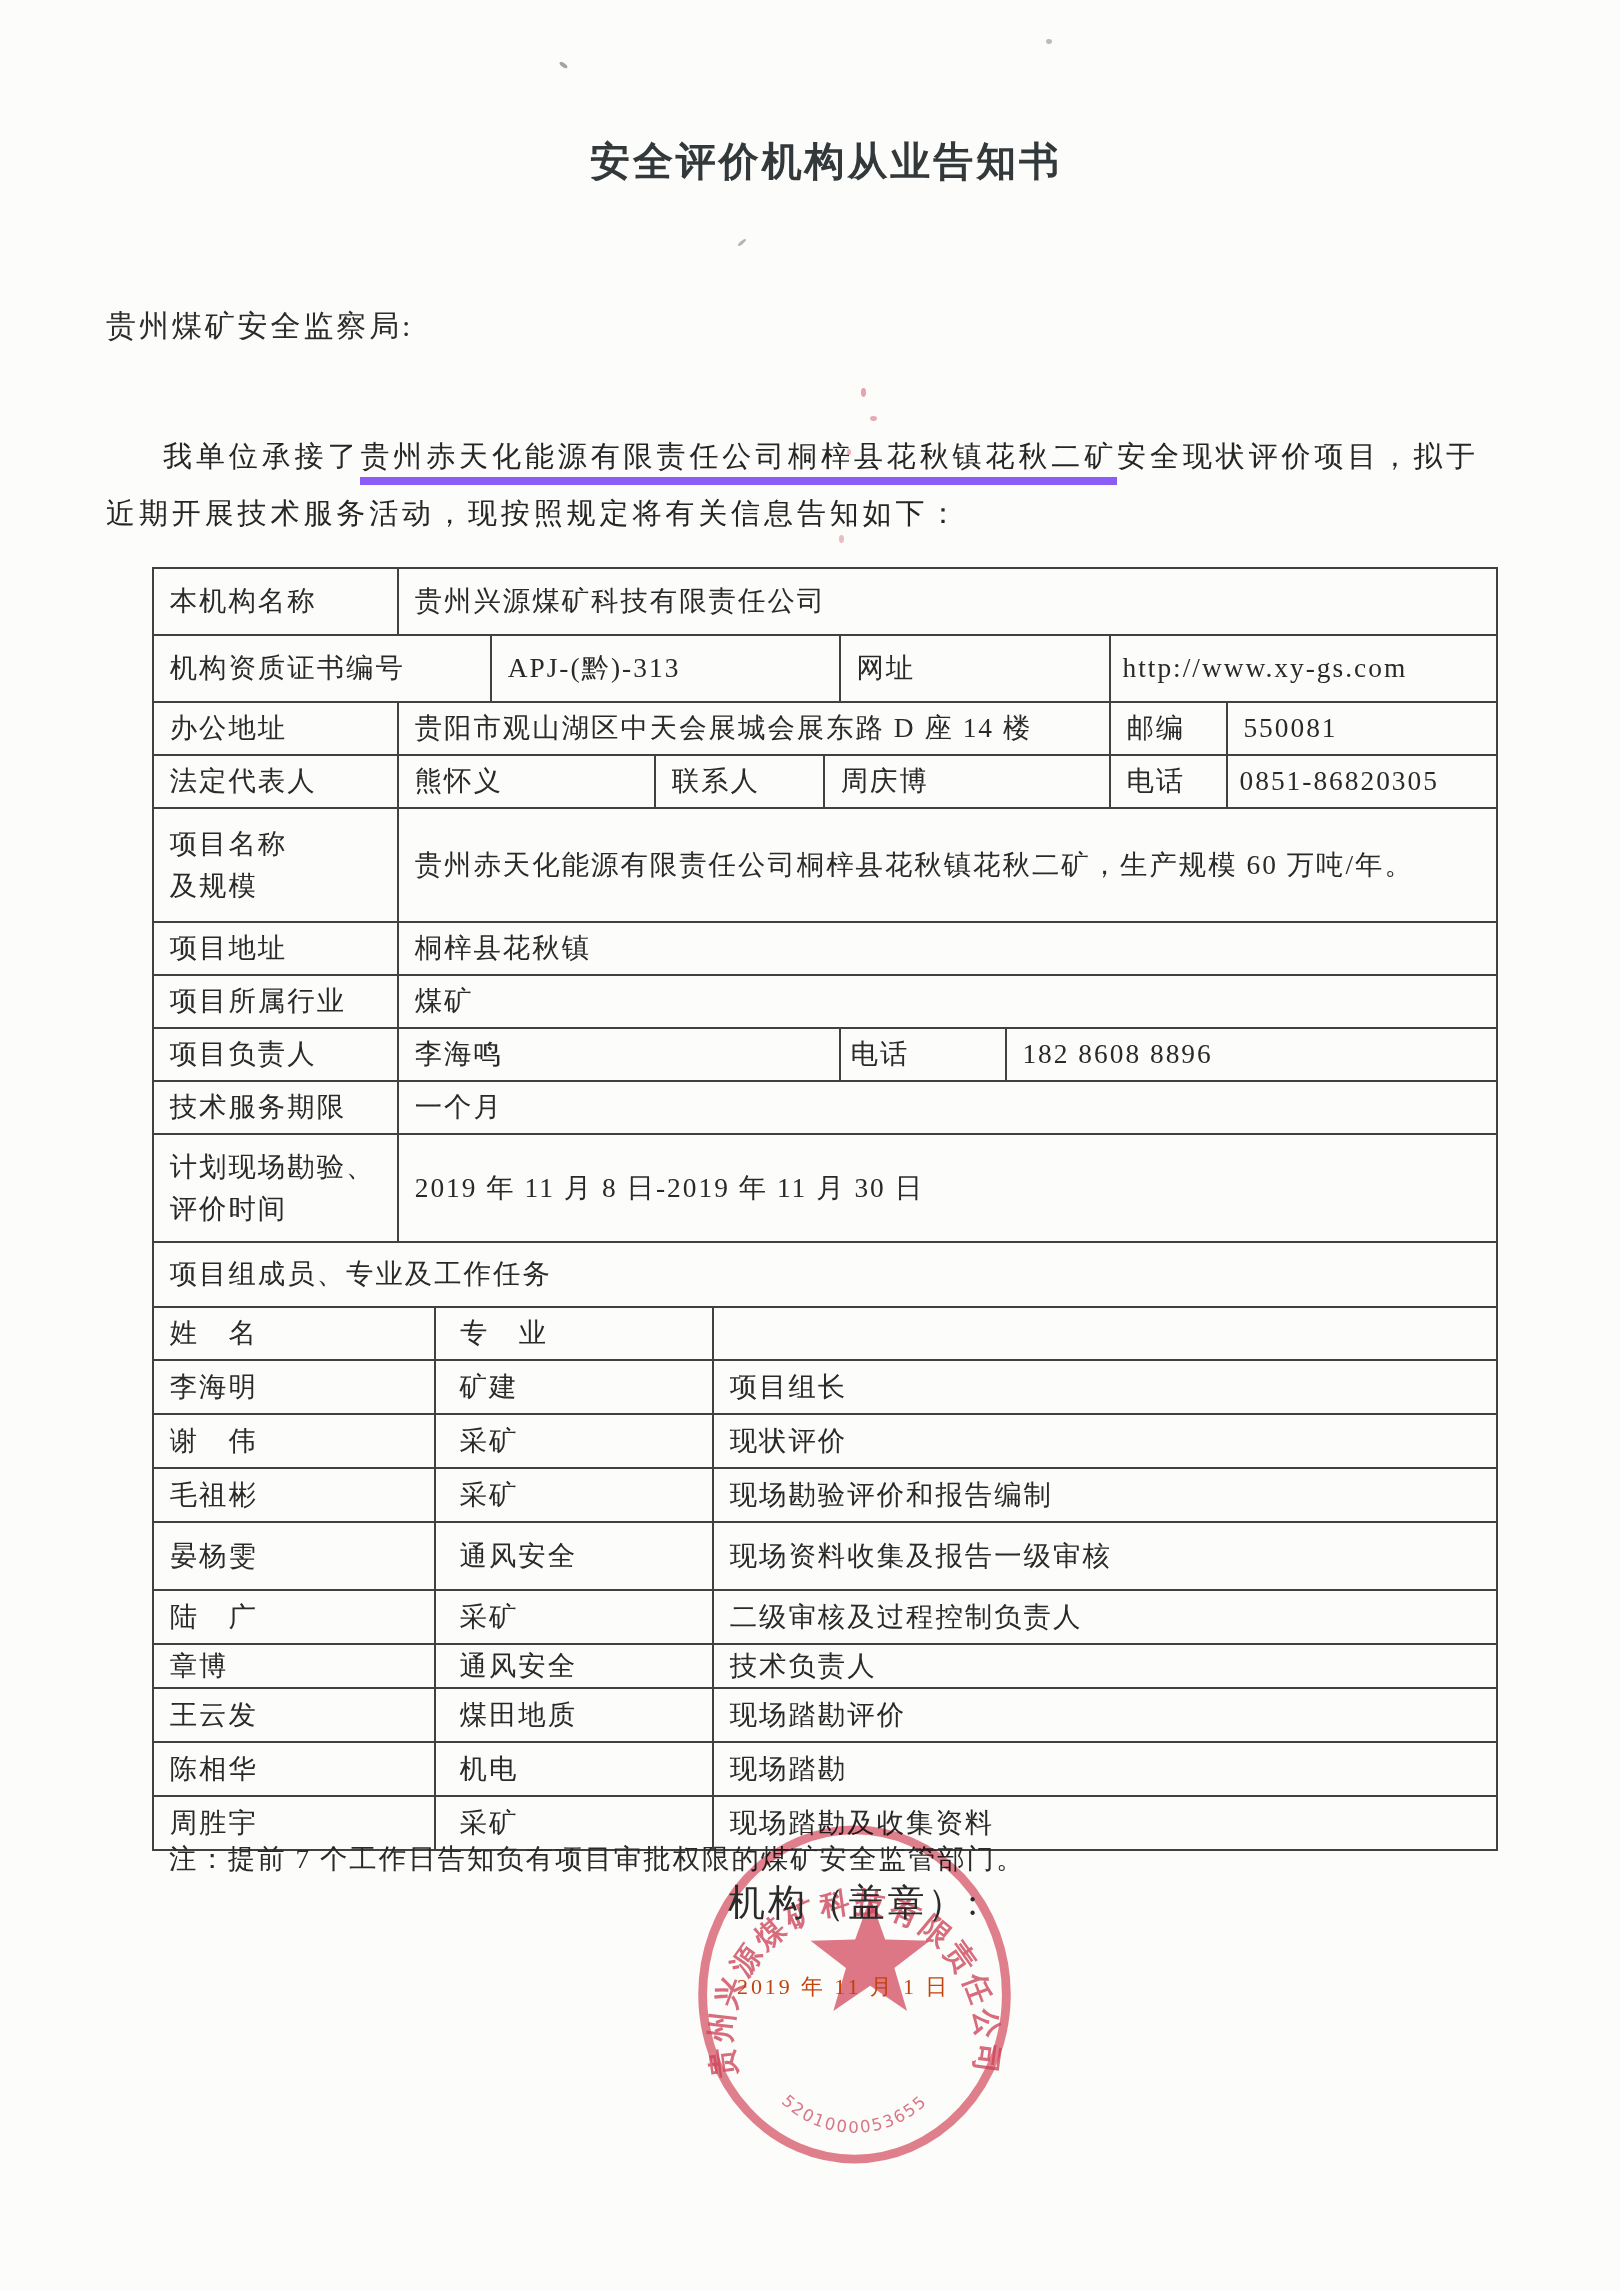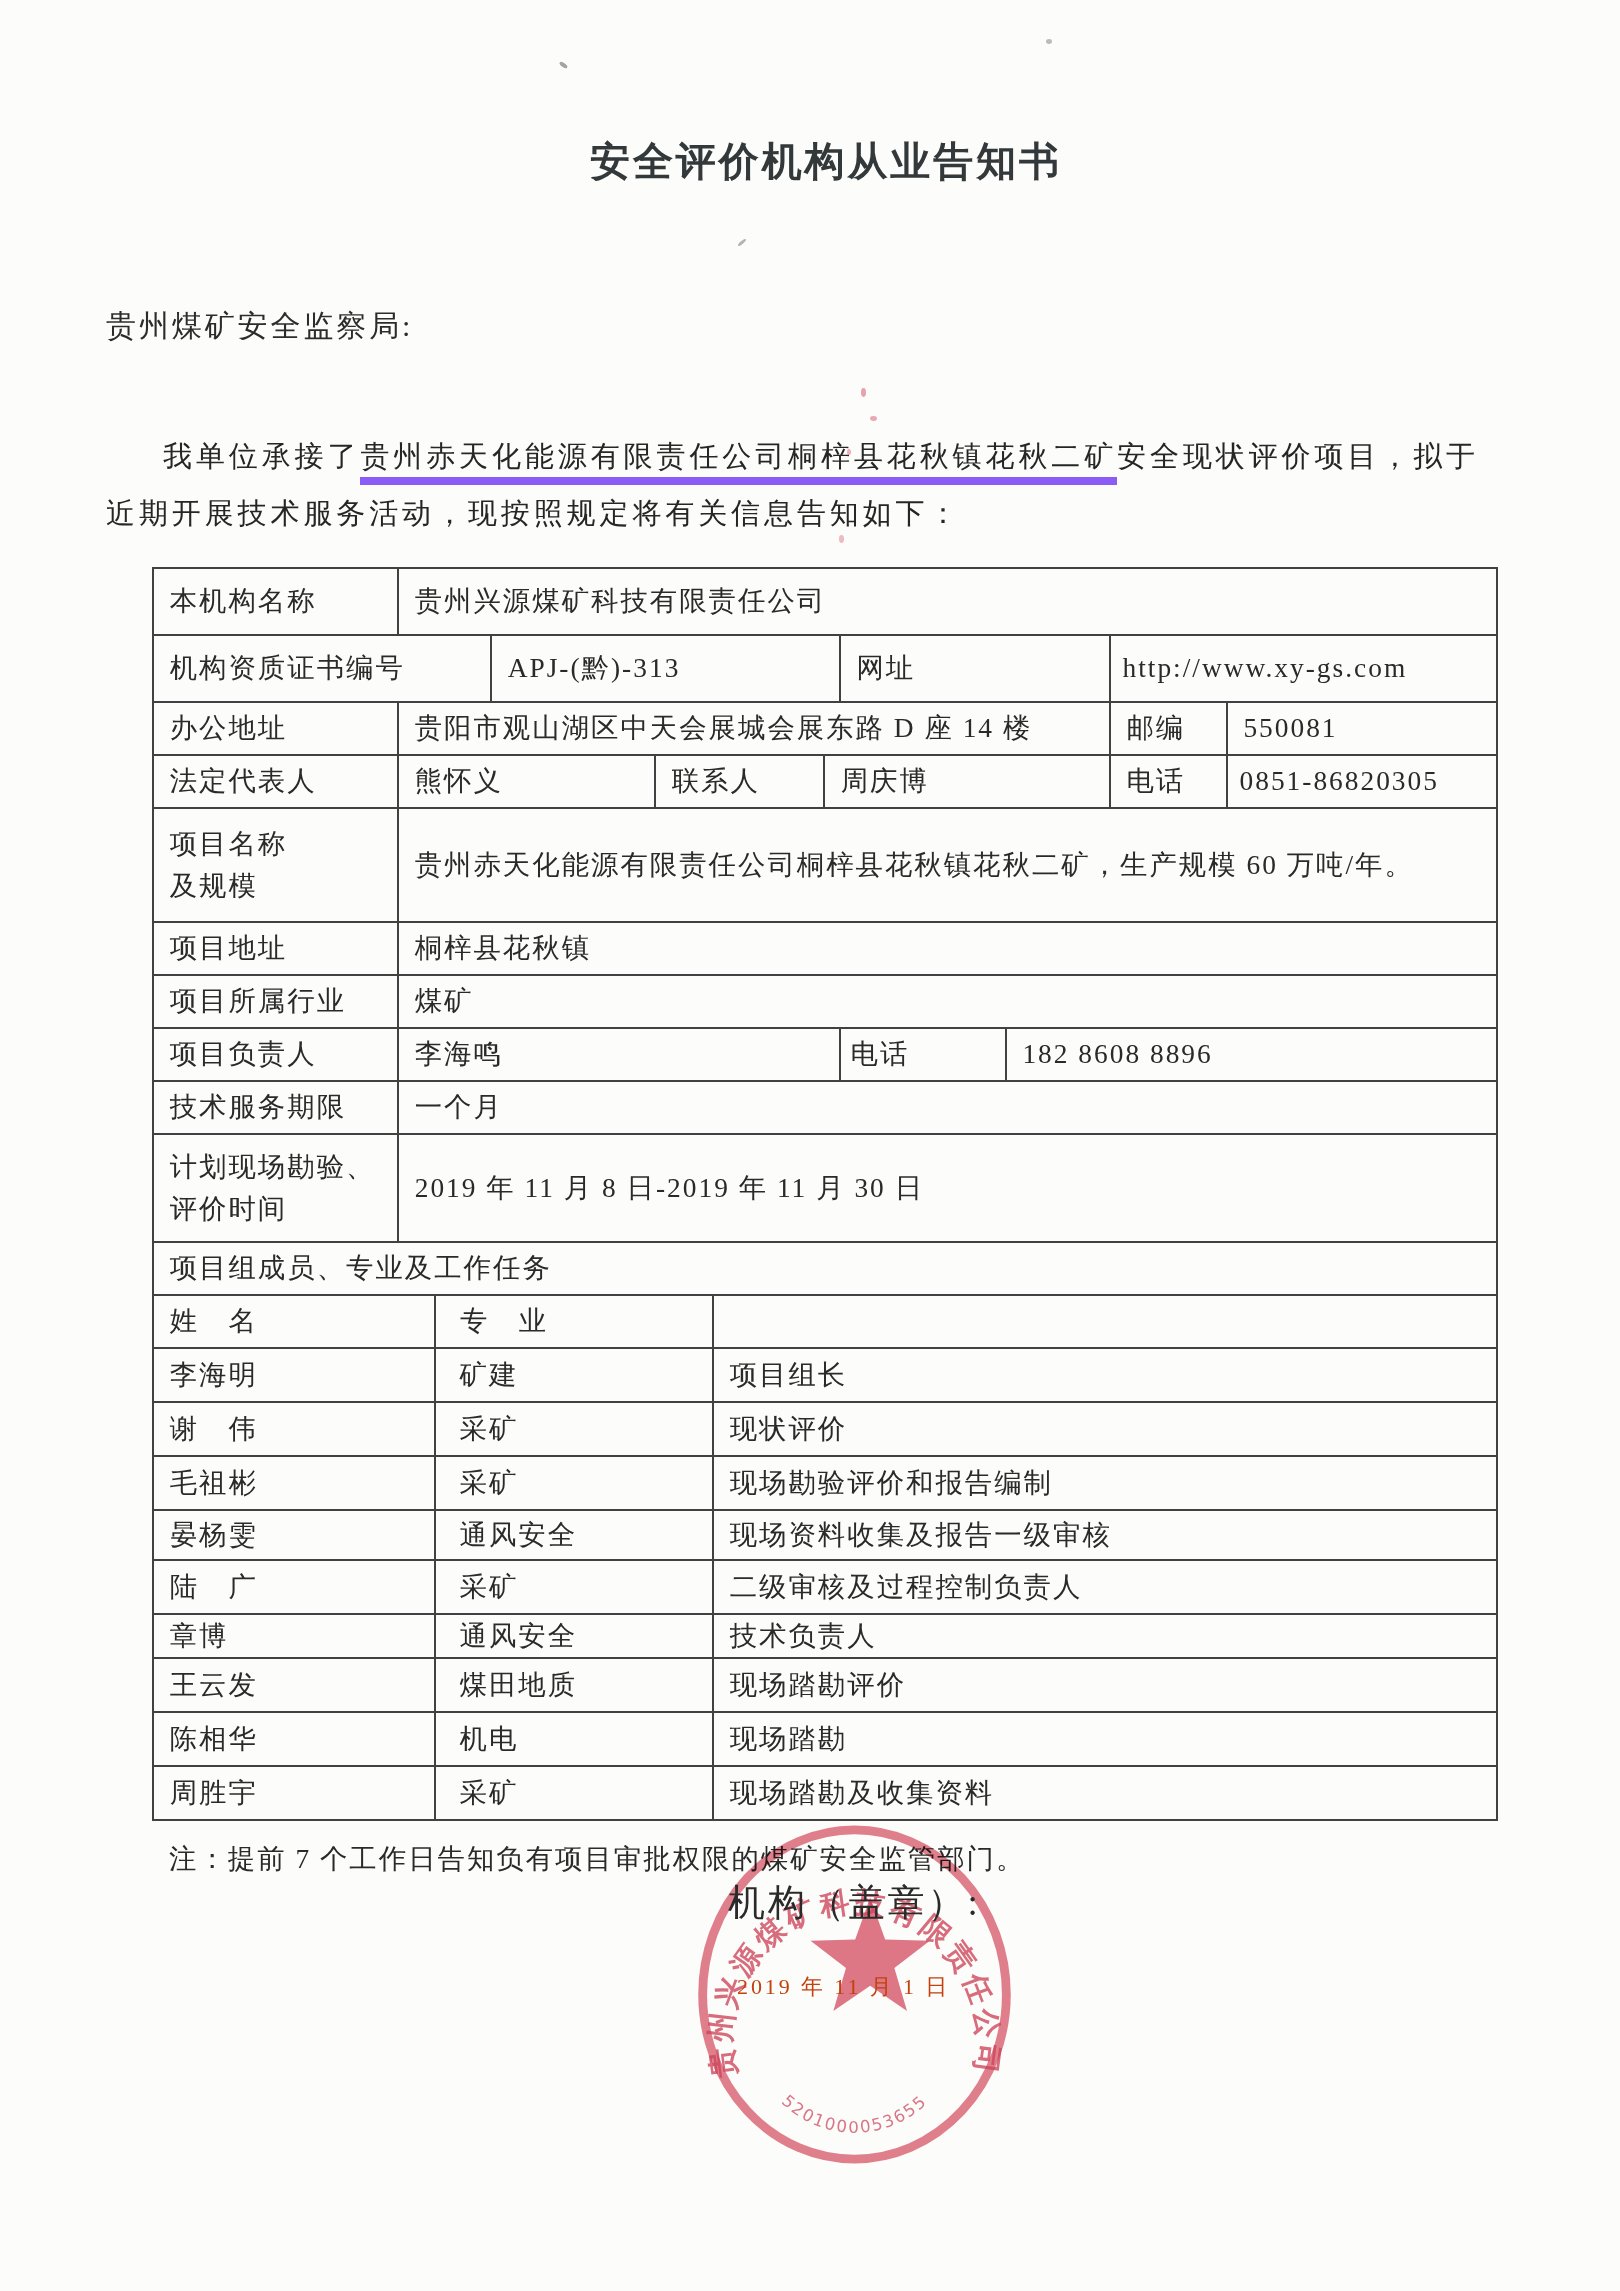--- a/index.html
+++ b/index.html
@@ -158,21 +158,21 @@
       <td class="lbl">技术服务期限</td>
       <td class="val" colspan="10">一个月</td>
     </tr>
     <tr style="height:108px">
       <td class="lbl">
         <div>计划现场勘验、</div>
         <div>评价时间</div>
       </td>
       <td class="val" colspan="10">2019 年 11 月 8 日-2019 年 11 月 30 日</td>
     </tr>
-    <tr style="height:53px">
+    <tr style="height:65px">
       <td class="lbl" colspan="11">项目组成员、专业及工作任务</td>
     </tr>
     <tr style="height:53px">
       <td class="lbl" colspan="2">姓　名</td>
       <td class="lbl" colspan="3" style="padding-left:24px">专　业</td>
       <td colspan="6"></td>
     </tr>
     <tr style="height:54px">
       <td class="lbl" colspan="2">李海明</td>
       <td class="val" colspan="3" style="padding-left:23.5px">矿建</td>
@@ -181,21 +181,21 @@
     <tr style="height:54px">
       <td class="lbl" colspan="2">谢　伟</td>
       <td class="val" colspan="3" style="padding-left:23.5px">采矿</td>
       <td class="val" colspan="6">现状评价</td>
     </tr>
     <tr style="height:54px">
       <td class="lbl" colspan="2">毛祖彬</td>
       <td class="val" colspan="3" style="padding-left:23.5px">采矿</td>
       <td class="val" colspan="6">现场勘验评价和报告编制</td>
     </tr>
-    <tr style="height:50px">
+    <tr style="height:68px">
       <td class="lbl" colspan="2">晏杨雯</td>
       <td class="val" colspan="3" style="padding-left:23.5px">通风安全</td>
       <td class="val" colspan="6">现场资料收集及报告一级审核</td>
     </tr>
     <tr style="height:54px">
       <td class="lbl" colspan="2">陆　广</td>
       <td class="val" colspan="3" style="padding-left:23.5px">采矿</td>
       <td class="val" colspan="6">二级审核及过程控制负责人</td>
     </tr>
     <tr style="height:42px">

